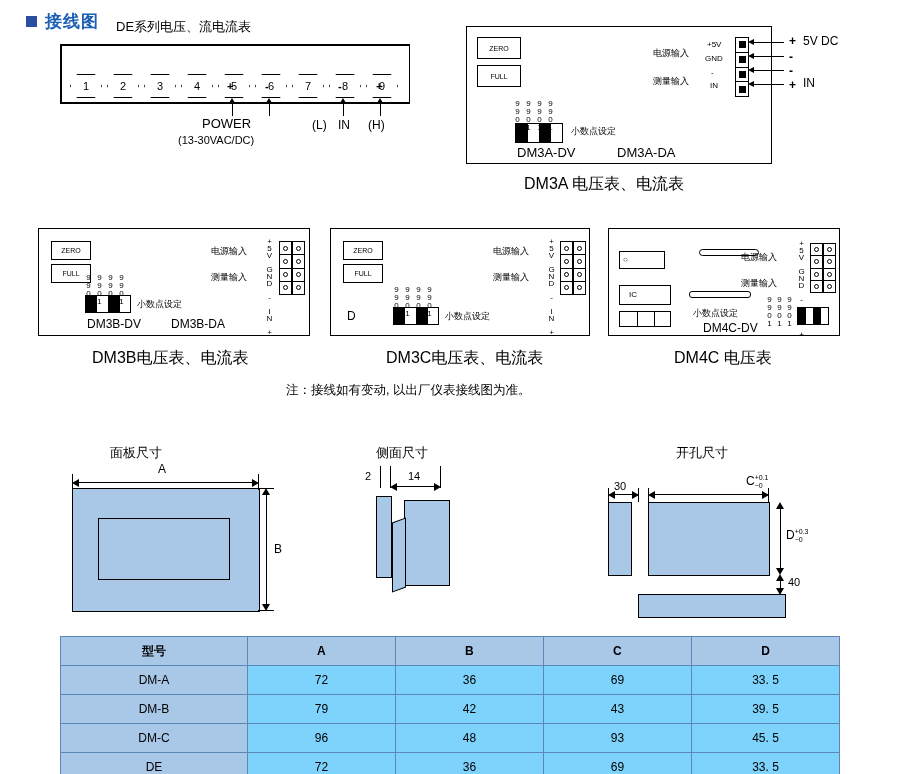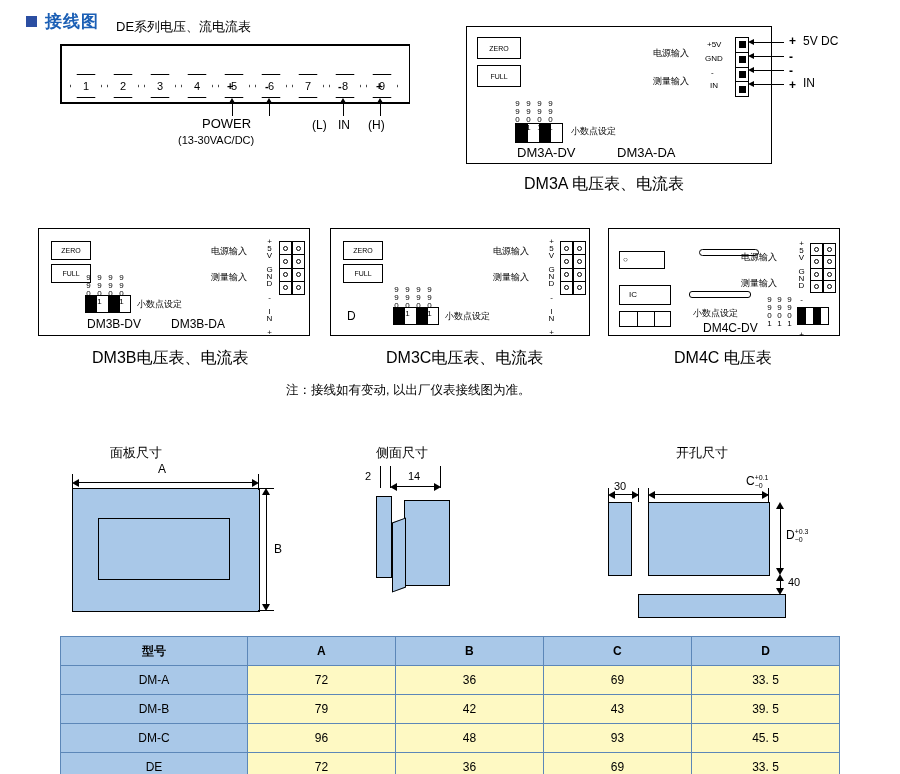--- a/index.html
+++ b/index.html
@@ -71,21 +71,21 @@
   .ar-l{position:absolute;width:0;height:0;border-top:4px solid transparent;border-bottom:4px solid transparent;border-right:7px solid #000;}
   .ar-r{position:absolute;width:0;height:0;border-top:4px solid transparent;border-bottom:4px solid transparent;border-left:7px solid #000;}
   .ar-u{position:absolute;width:0;height:0;border-left:4px solid transparent;border-right:4px solid transparent;border-bottom:7px solid #000;}
   .ar-d{position:absolute;width:0;height:0;border-left:4px solid transparent;border-right:4px solid transparent;border-top:7px solid #000;}
 
   
   table.dim{position:absolute;left:60px;top:636px;width:780px;border-collapse:collapse;}
   table.dim th,table.dim td{border:1px solid #5c87b8;font-size:12px;text-align:center;height:26px;}
   table.dim th{background:#a9c8e8;font-weight:bold;}
   table.dim td.model{background:#a9c8e8;font-weight:normal;}
-  table.dim td.val{background:#fef9c3;}
+  table.dim td.val{background:#7dd3fc;}
   .note{position:absolute;font-size:12.5px;}
   .supstack{display:inline-block;font-size:7px;line-height:1.05;vertical-align:middle;text-align:left;}
 </style>
 </head>
 <body>
 
 <div class="page">
 
   <div class="sec-head" style="left:26px;top:10px;">
     <span class="sq"></span>

